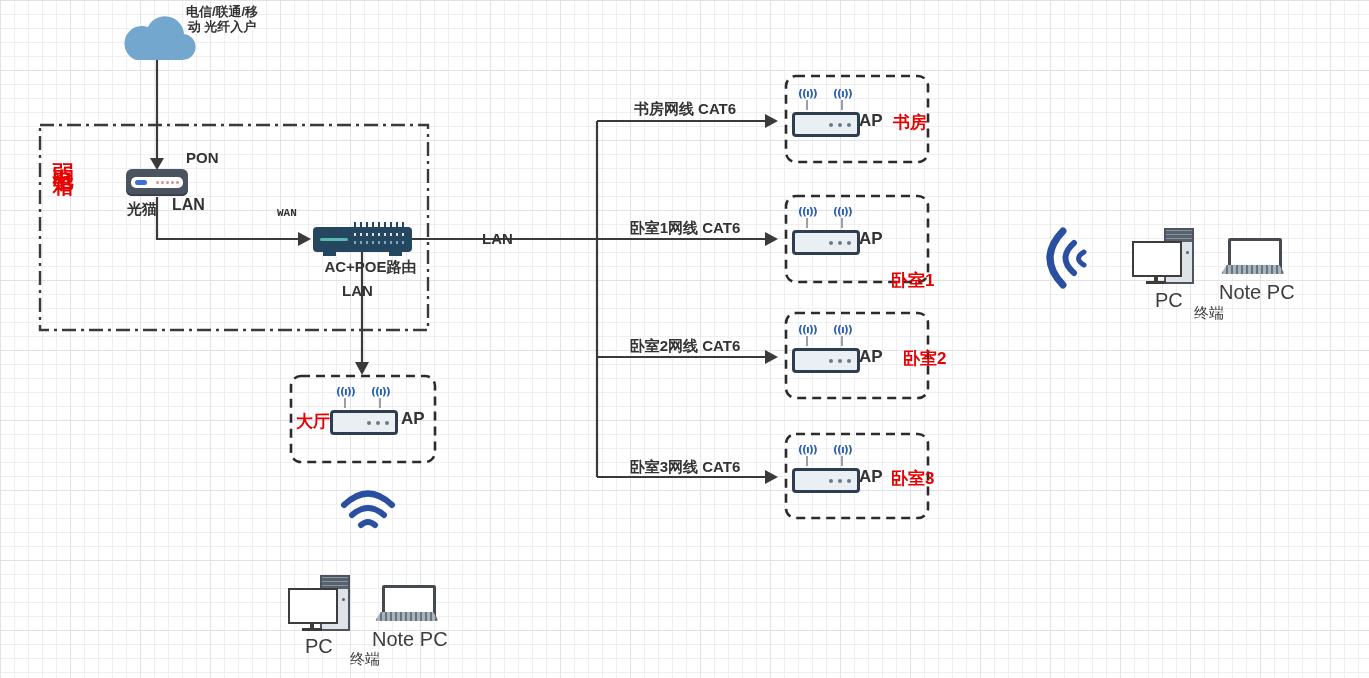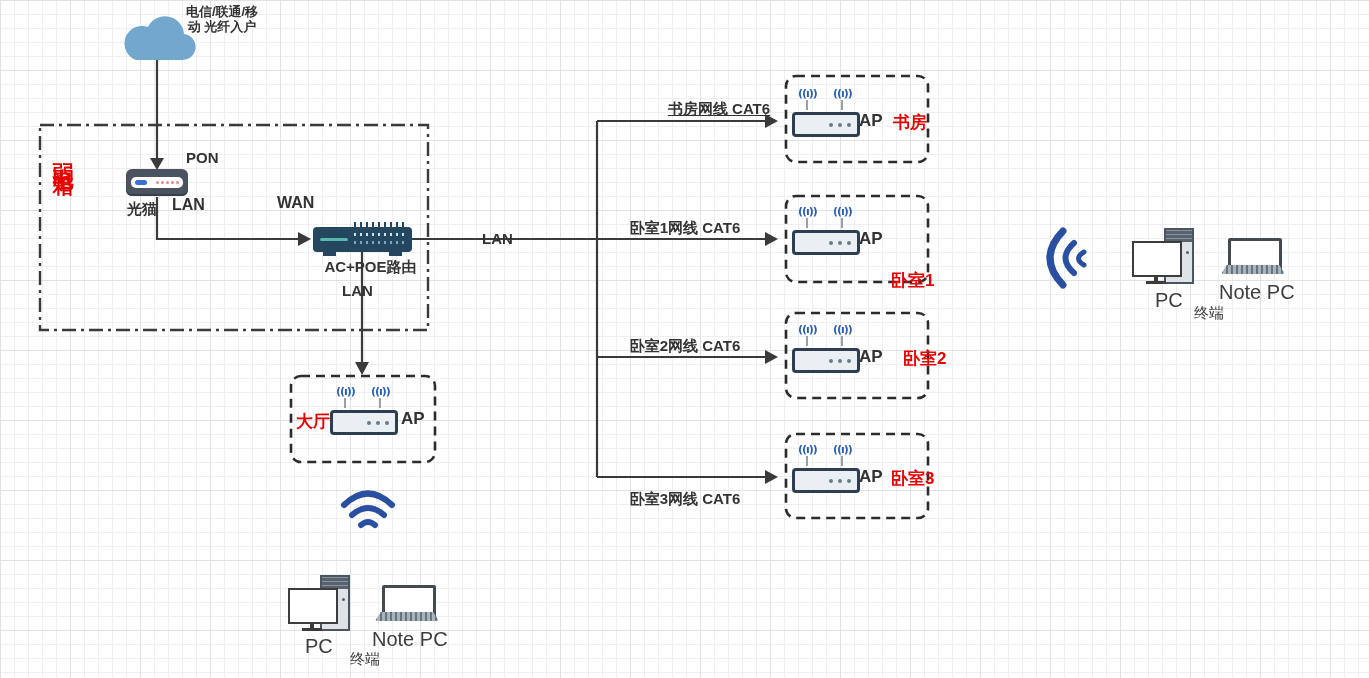--- a/index.html
+++ b/index.html
@@ -126,45 +126,45 @@
   <div class="lbl port-label" style="left:186px;top:149px;">PON</div>
   <div class="lbl port-label" style="left:127px;top:200px;">光猫</div>
   <div class="lbl" style="left:172px;top:196px;font-size:16px;">LAN</div>
 
   <div class="router">
     <span class="ticks"></span>
     <span class="stripe"></span>
     <span class="ports1"></span>
     <span class="ports2"></span>
   </div>
-  <div class="lbl" style="left:277px;top:194px;font-size:16px;">WAN</div>
+  <div class="lbl" style="left:277px;top:207px;font-size:11px;font-family:Liberation Mono, monospace;">WAN</div>
   <div class="lbl" style="left:313px;top:258px;width:115px;text-align:center;font-size:15px;">AC+POE路由</div>
   <div class="lbl" style="left:342px;top:282px;font-size:15px;">LAN</div>
   <div class="lbl" style="left:482px;top:230px;font-size:15px;">LAN</div>
 
   <div class="antennas" style="left:336px;top:386px;">
     <span class="ant">
         <span class="wave">((ı))</span>
         <span class="stem"></span>
       </span>
     <span class="ant">
         <span class="wave">((ı))</span>
         <span class="stem"></span>
       </span>
   </div>
   <div class="ap-device" style="left:330px;top:410px;">
       <span class="dots"></span>
     </div>
   <div class="lbl red ap-label" style="left:296px;top:410px;">大厅</div>
   <div class="lbl ap-label" style="left:401px;top:409px;">AP</div>
 
-  <div class="lbl cable-label" style="left:634px;top:100px;text-decoration:underline;">书房网线 CAT6</div>
+  <div class="lbl cable-label" style="left:600px;top:100px;">书房网线 CAT6</div>
   <div class="lbl cable-label" style="left:600px;top:219px;">卧室1网线 CAT6</div>
   <div class="lbl cable-label" style="left:600px;top:337px;">卧室2网线 CAT6</div>
-  <div class="lbl cable-label" style="left:600px;top:458px;margin-top:32px;">卧室3网线 CAT6</div>
+  <div class="lbl cable-label" style="left:600px;top:458px;">卧室3网线 CAT6</div>
 
   <div class="antennas" style="left:798px;top:88px;">
     <span class="ant">
         <span class="wave">((ı))</span>
         <span class="stem"></span>
       </span>
     <span class="ant">
         <span class="wave">((ı))</span>
         <span class="stem"></span>
       </span>

